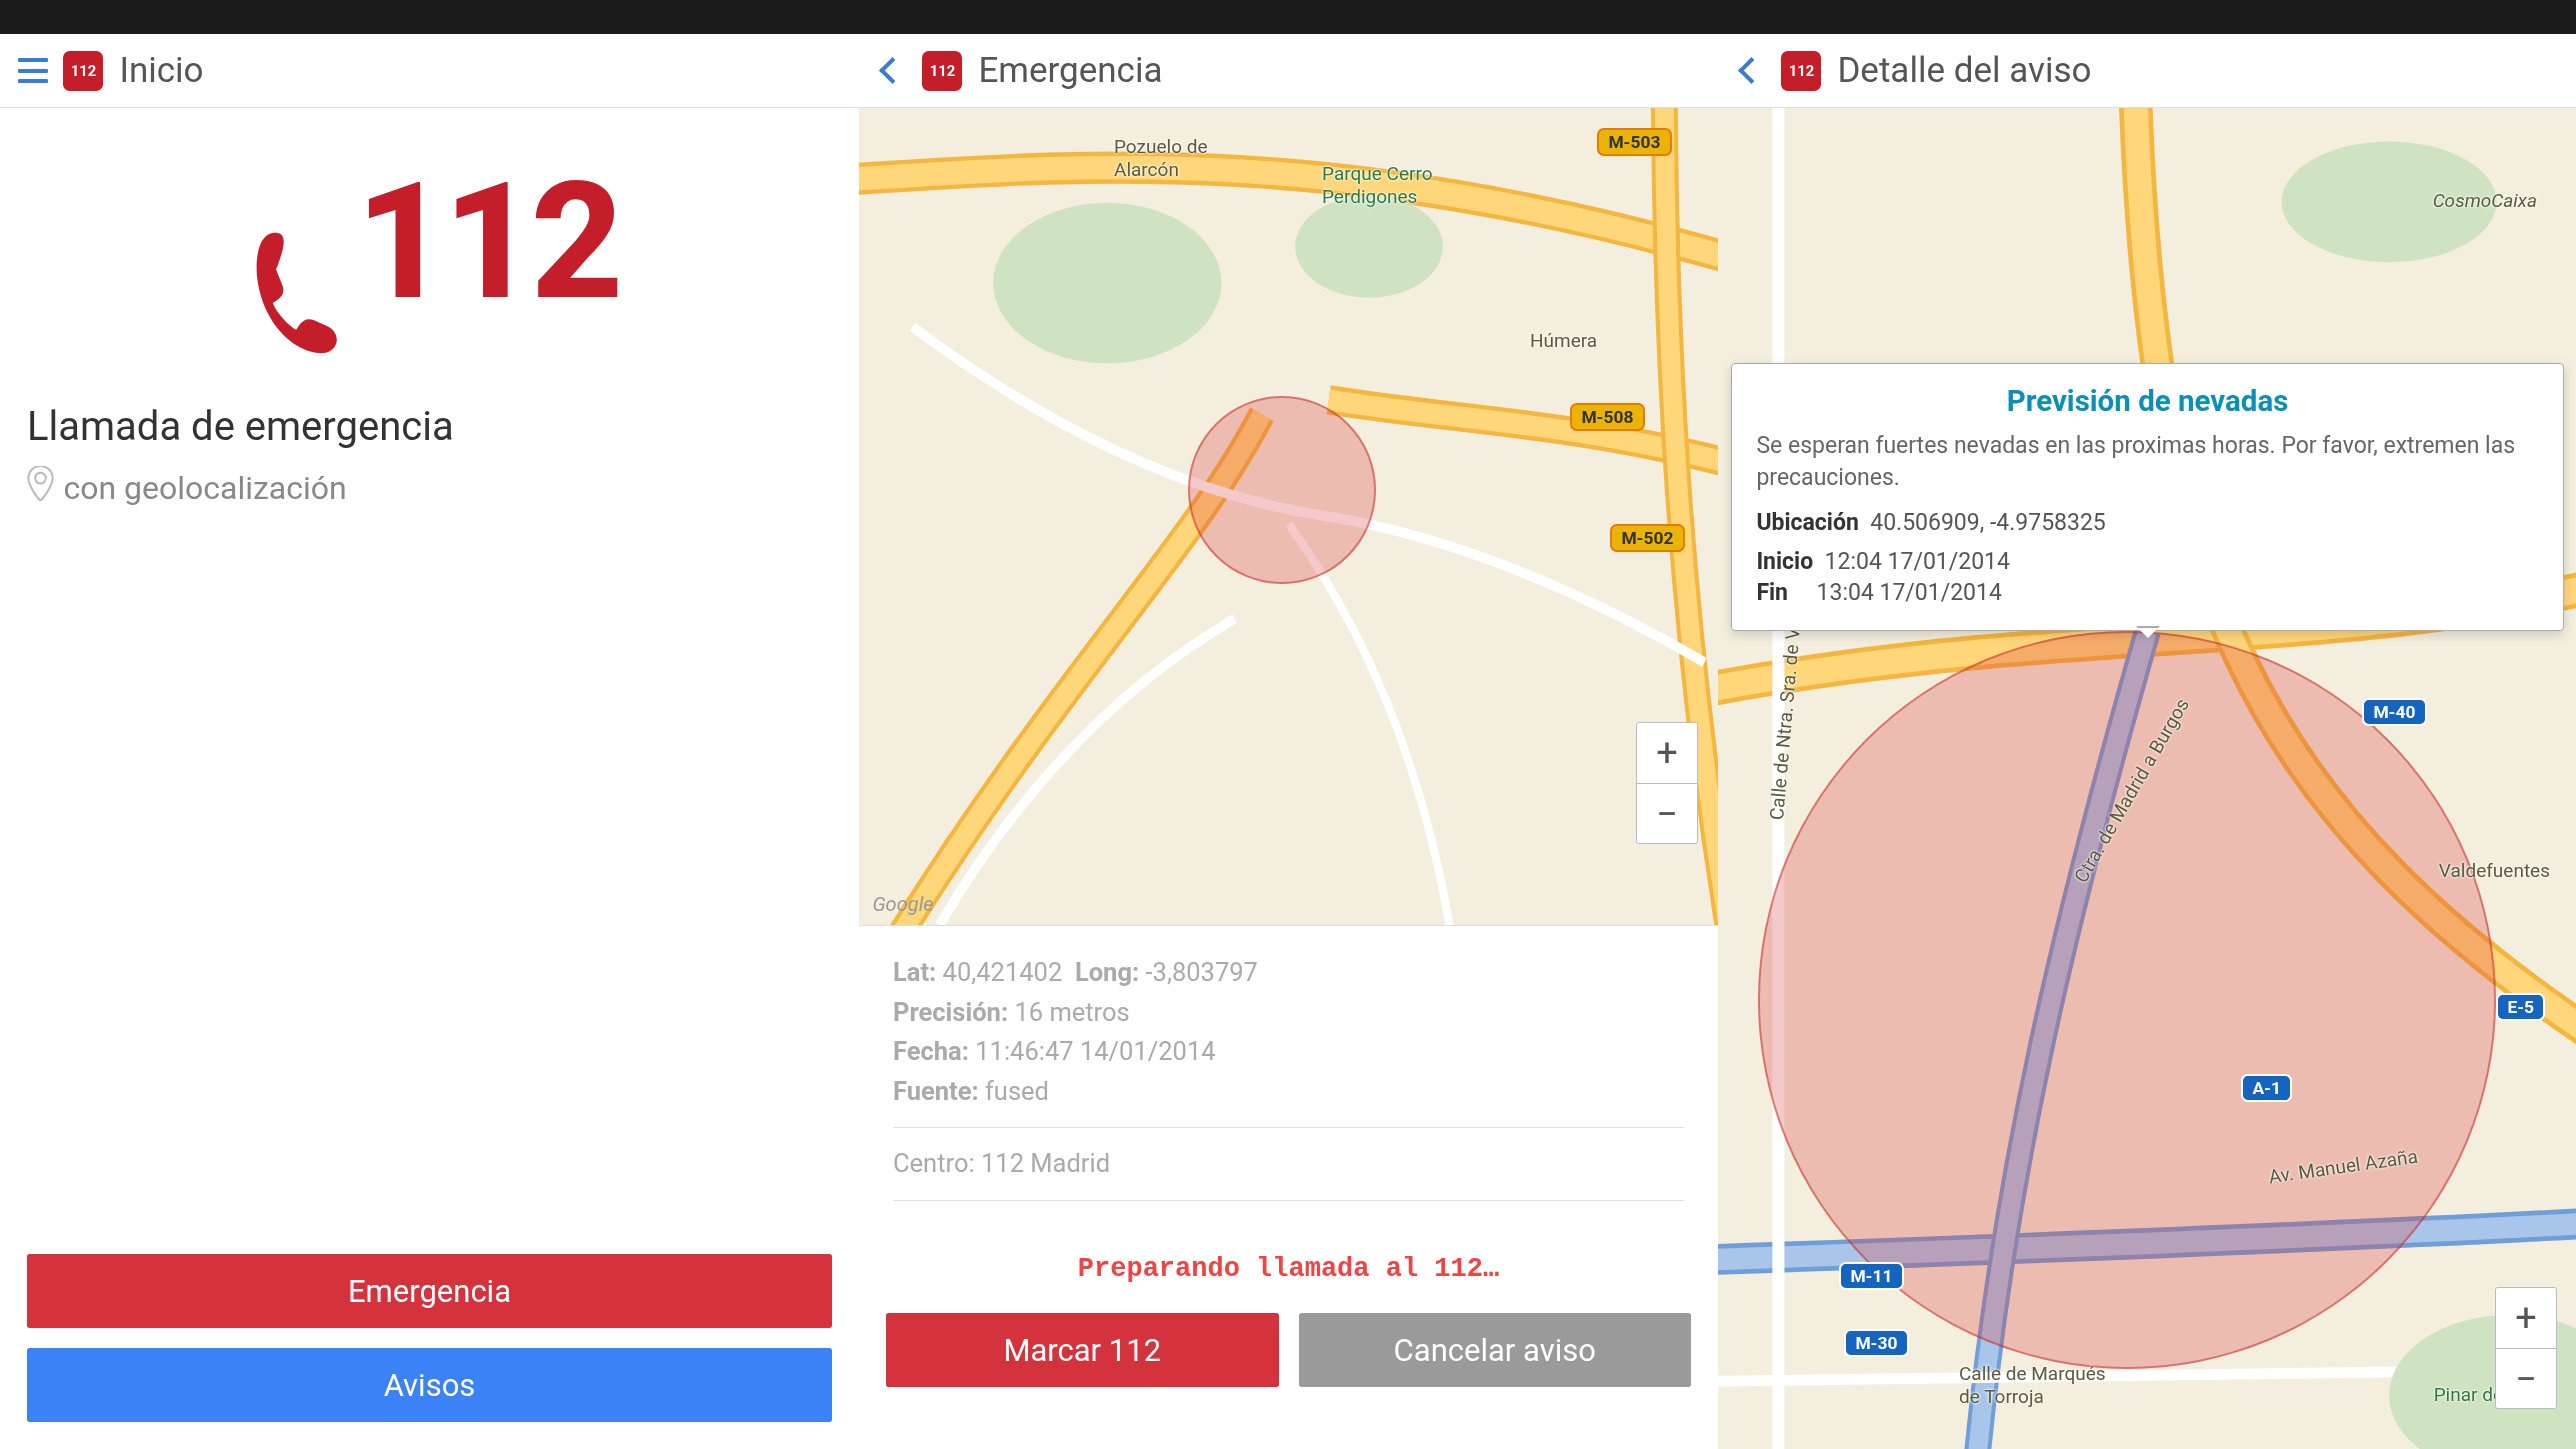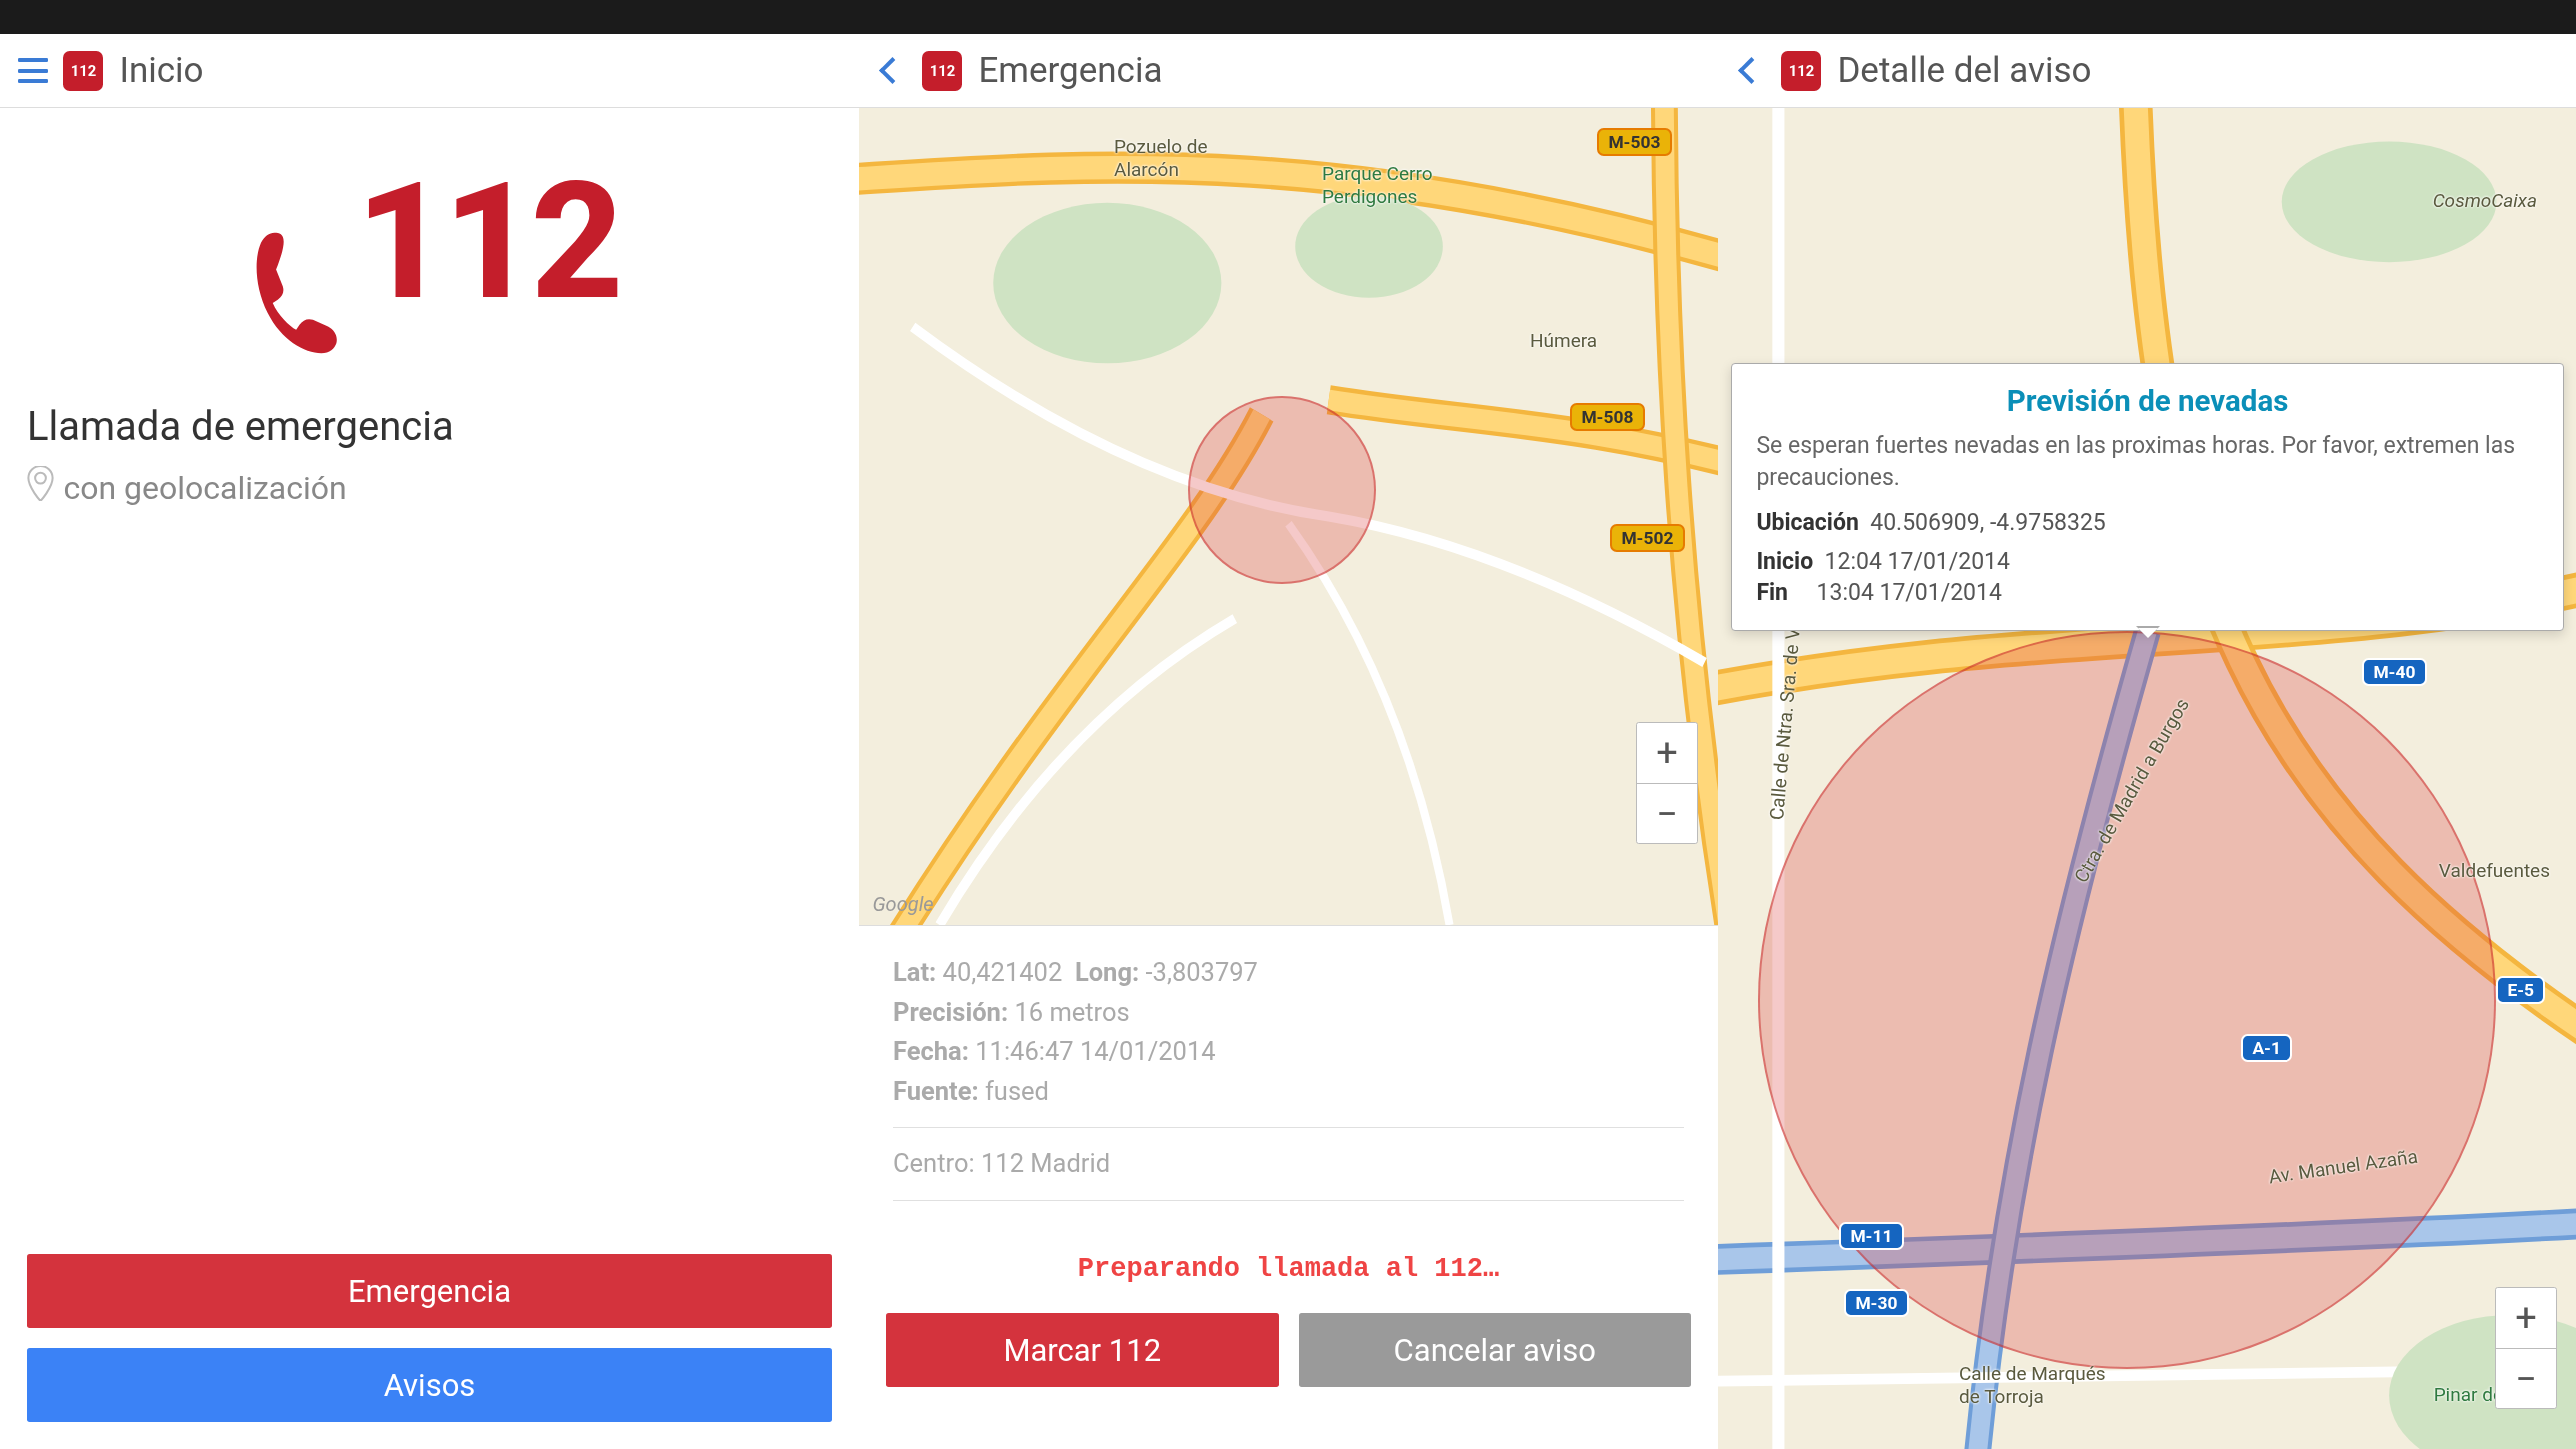--- a/index.html
+++ b/index.html
@@ -49,21 +49,21 @@
 .compass{position:absolute;top:20px;left:50%;transform:translateX(-50%);}
 .callout{position:absolute;top:255px;left:13.4px;right:13.4px;background:#fff;border:1.3px solid #aaa;border-radius:4px;padding:20px 24px;box-shadow:0 4px 12px rgba(0,0,0,.15);}
 .callout h3{margin:0 0 12px;color:#0b8fb8;font-size:29.5px;font-weight:700;text-align:center;}
 .callout p{margin:0 0 14.8px;color:#666;font-size:23px;line-height:1.4;}
 .callout .row{color:#555;font-size:23px;margin:4px 0;}
 .callout .row b{color:#333;font-weight:700;}
 .callout:after{content:"";position:absolute;bottom:-17.4px;left:50%;transform:translateX(-50%);border:10.7px solid transparent;border-top-color:#fff;}
 .callout:before{content:"";position:absolute;bottom:-20px;left:50%;transform:translateX(-50%);border:12px solid transparent;border-top-color:#aaa;}
 
 .road-badge{position:absolute;background:#eab308;border:2px solid #e67b00;color:#333;border-radius:6.7px;padding:2px 9.4px;font-weight:700;font-size:17.4px;}
-.road-badge.blue{border-color:#fff;background:#1565c0;color:#fff;}
+.road-badge.blue{border-color:#fff;background:#1565c0;color:#fff;margin-top:40px;}
 .map-label{position:absolute;color:#5a5a3e;font-size:19px;text-shadow:0 0 2.7px #fff,0 0 2.7px #fff;}
 .map-label.green{color:#2f7a40;}
 .alert-circle{position:absolute;border-radius:50%;background:rgba(220,60,60,.28);border:2px solid rgba(200,40,40,.5);}
 .warn-tri{position:absolute;}
 .google-credit{position:absolute;left:13.4px;bottom:9.4px;color:#999;font-size:20px;font-style:italic;}
 </style>
 </head>
 <body>
 
 <div class="stage">
@@ -224,21 +224,21 @@
     <div class="map-label" style="right:27px;top:751px;">Valdefuentes</div>
     <div class="map-label green" style="right:34px;top:1275px;white-space:pre;">Pinar del Rey</div>
     <div class="map-label" style="left:241px;top:1254px;white-space:pre;">Calle de Marqués
 de Torroja</div>
     <div class="map-label" style="left:550px;top:1047px;transform:rotate(-8deg);">Av. Manuel Azaña</div>
     <div class="map-label" style="left:309px;top:671px;transform:rotate(-60deg);">Ctra. de Madrid a Burgos</div>
     <div class="map-label" style="left:47px;top:711px;transform:rotate(-85deg);transform-origin:left top;">Calle de Ntra. Sra. de Valverde</div>
 
     <div class="road-badge blue" style="left:644px;top:550px;">M-40</div>
     <div class="road-badge blue" style="left:523px;top:926px;">A-1</div>
-    <div class="road-badge blue" style="left:778px;top:868px;">E-5</div>
+    <div class="road-badge blue" style="left:778px;top:845px;">E-5</div>
     <div class="road-badge blue" style="left:121px;top:1114px;">M-11</div>
     <div class="road-badge blue" style="left:126px;top:1181px;">M-30</div>
 
     <div class="callout">
       <h3>Previsión de nevadas</h3>
       <p>Se esperan fuertes nevadas en las proximas horas. Por favor, extremen las precauciones.</p>
       <div class="row"><b>Ubicación</b>&nbsp; <span>40.506909, -4.9758325</span></div>
       <div class="row" style="margin-top:12px;"><b>Inicio</b>&nbsp; <span>12:04 17/01/2014</span></div>
       <div class="row"><b>Fin</b>&nbsp;&nbsp;&nbsp;&nbsp; <span>13:04 17/01/2014</span></div>
     </div>

